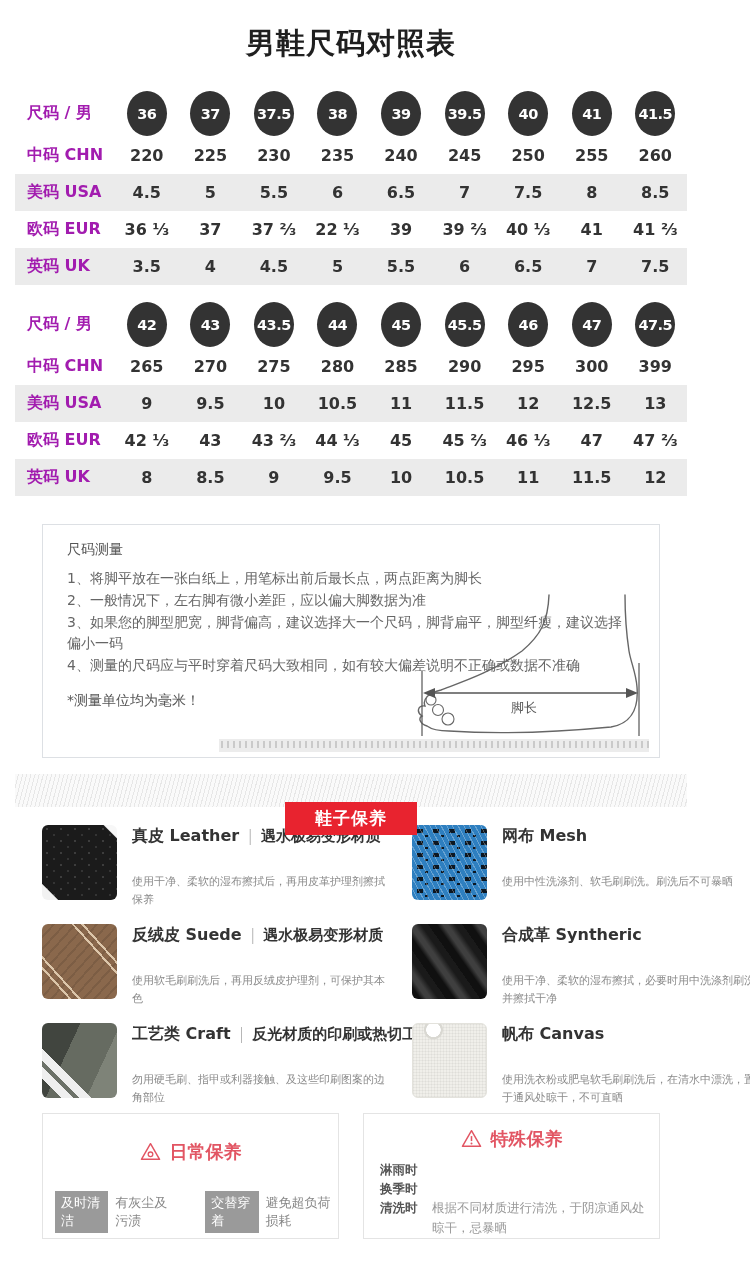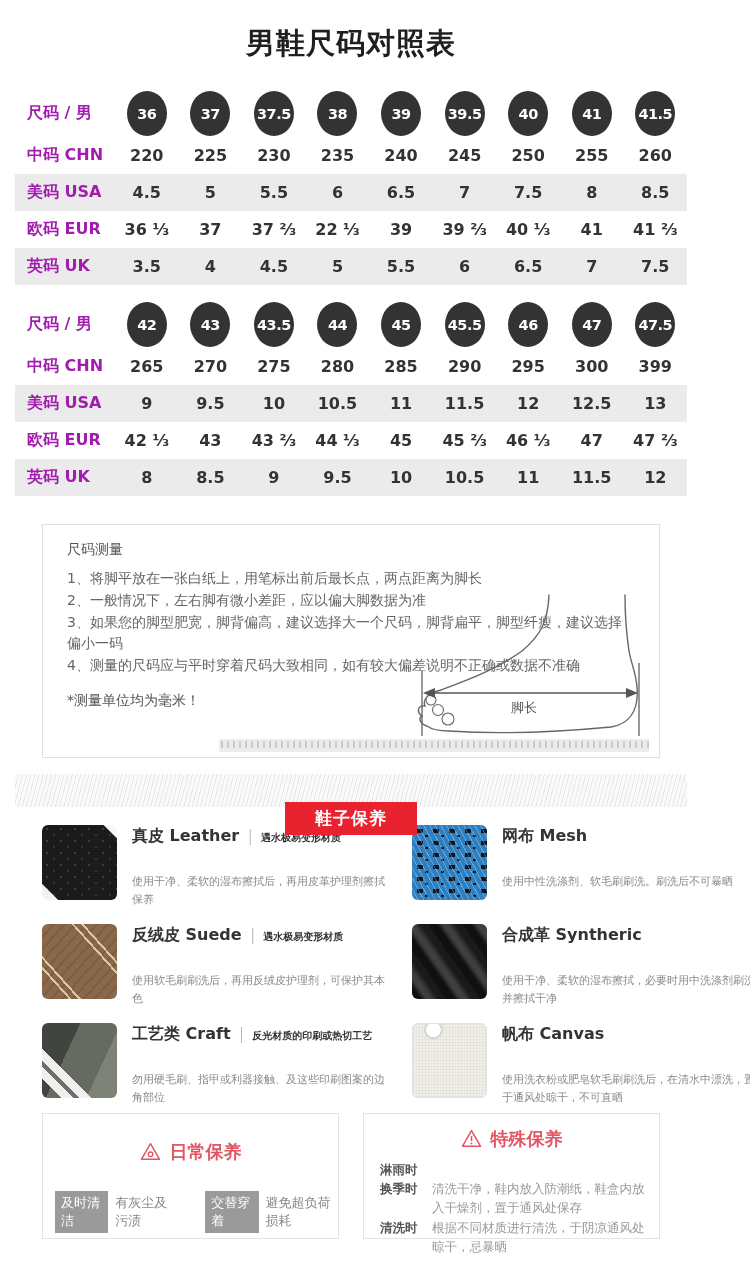--- a/index.html
+++ b/index.html
@@ -49,21 +49,21 @@
     color:#fff; font-size:17px; font-weight:bold; letter-spacing:1px;margin-top:28px; }
 
   
   .materials { display:grid; grid-template-columns:1fr 1fr; column-gap:28px;
     row-gap:16px; margin:18px 42px 0; }
   .material { display:flex; min-height:75px; }
   .swatch { flex:none; width:75px; height:75px; border-radius:6px; }
   .mat-text { margin-left:15px; padding-top:1px; width:252px; }
   .mat-title { font-size:16px; font-weight:bold; color:#333; white-space:nowrap; }
   .mat-sep { color:#b5b5b5; font-weight:normal; padding:0 3px; }
-  .mat-tag { font-size:10px; }
+  .mat-tag { font-size:15px; }
   .mat-desc { margin-top:26px; font-size:11px; color:#8a8a8a; line-height:1.6; width:262px; }
 
   .sw-leather { background-color:#1b1b1b;
     background-image:
       linear-gradient(225deg,#f7f7f7 0 9px,transparent 10px),
       linear-gradient(45deg,#f2f2f2 0 11px,transparent 12px),
       radial-gradient(circle 2.2px at 5px 4px,#3d3d3d 60%,transparent 61%),
       radial-gradient(circle 2.2px at 12px 10px,#343434 60%,transparent 61%);
     background-size:100% 100%,100% 100%,14px 12px,14px 12px; }
   .sw-mesh { background-color:#2e7fc0;
@@ -404,21 +404,20 @@
           <circle cx="12" cy="16.8" r="1.15" fill="currentColor"></circle>
         </svg>
         <span>特殊保养</span>
       </div>
       <div class="special-items">
           <div class="sp-item">
             <span class="sp-label">淋雨时</span>
           </div>
           <div class="sp-item">
             <span class="sp-label">换季时</span>
-            <span class="sp-text">清洗干净，鞋内放入防潮纸，鞋盒内放入干燥剂，置于通风处保存</span>
           </div>
           <div class="sp-item">
             <span class="sp-label">清洗时</span>
             <span class="sp-text">根据不同材质进行清洗，于阴凉通风处晾干，忌暴晒</span>
           </div>
         </div>
     </div>
   </div>
 
 </div>

